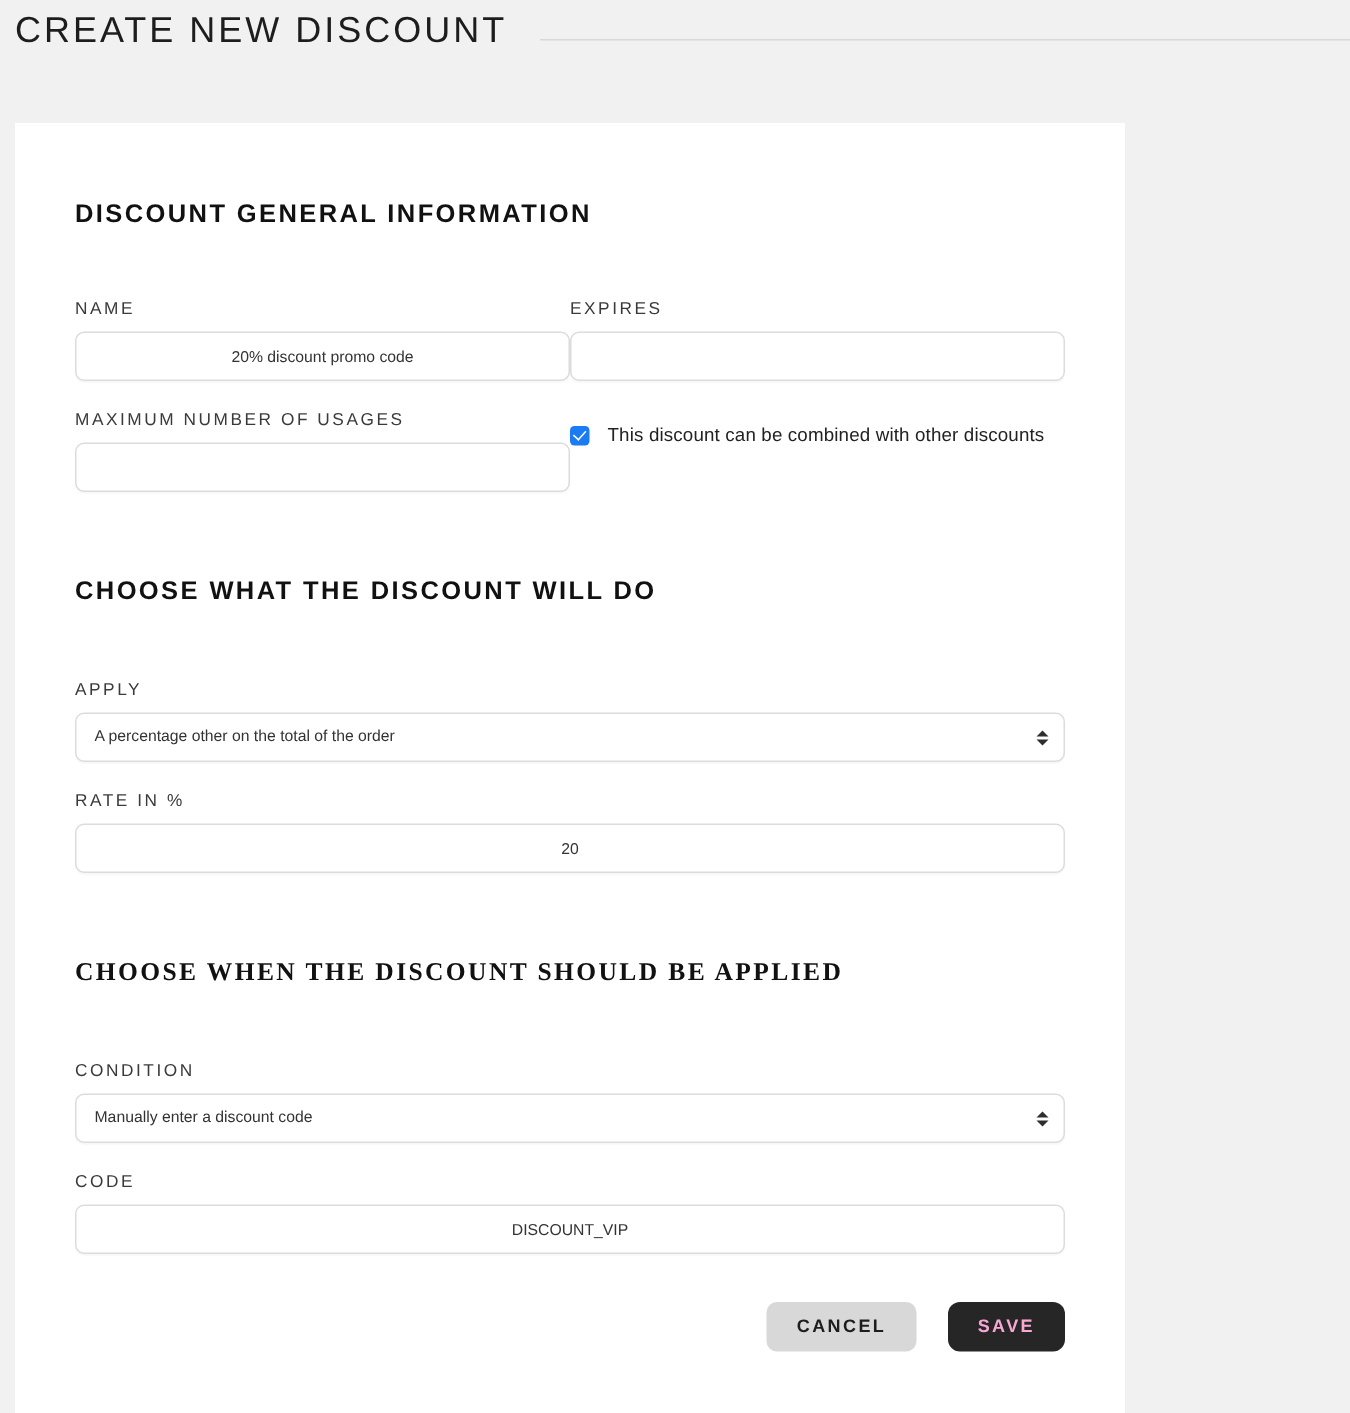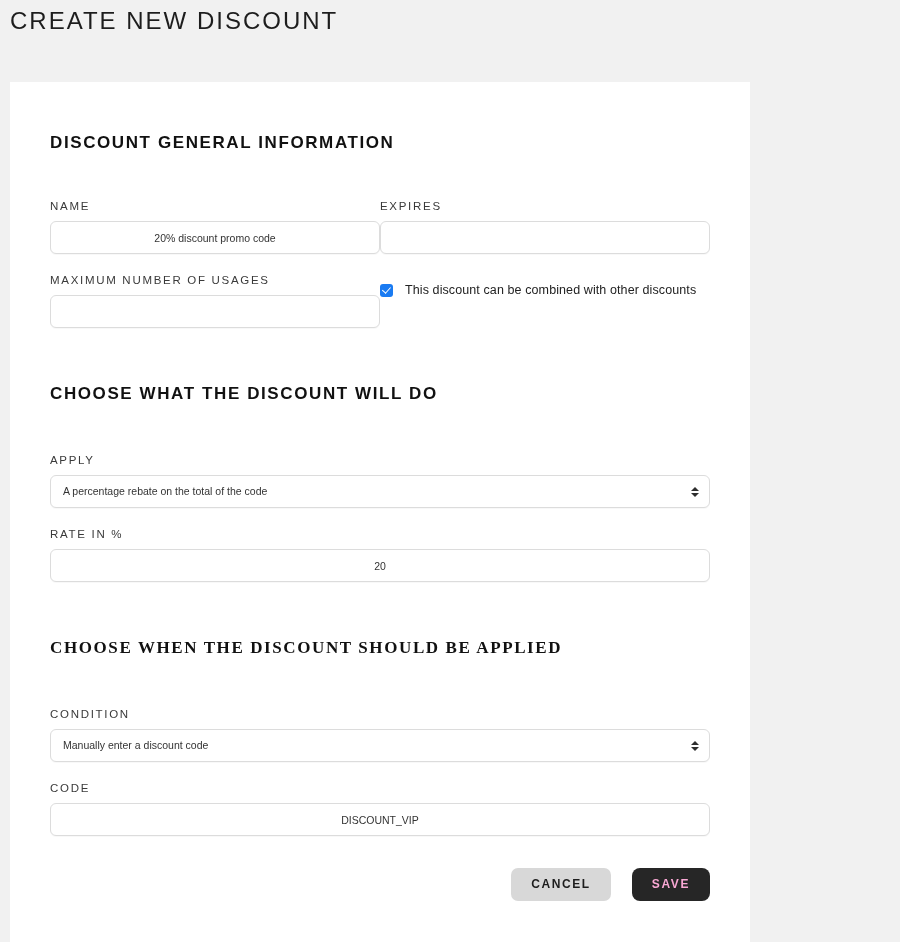--- a/index.html
+++ b/index.html
@@ -15,21 +15,20 @@
     color: #1a1a1a;
     overflow: hidden;
   }
 
   
   .page-header {
     height: 82px;
     display: flex;
     align-items: flex-start;
     padding: 6px 0 0 10px;
-    flex-direction: column;
   }
   .page-title {
     font-size: 24px;
     font-weight: 400;
     letter-spacing: 2.0px;
     color: #1d1d1d;
     white-space: nowrap;
     line-height: 30px;
     margin: 0;
     padding-right: 22px;
@@ -256,21 +255,21 @@
     </div>
   </div>
 
   <h2 class="section-title section-2">CHOOSE WHAT THE DISCOUNT WILL DO</h2>
 
   <div class="full-row">
 
     <div class="field">
       <label class="field-label">APPLY</label>
       <div class="select-wrap">
-        <div class="select">A percentage rebate on the total of the code</div>
+        <div class="select">A percentage other on the total of the order</div>
         <span class="select-arrows">
           <span class="arrow-up"></span>
           <span class="arrow-dn"></span>
         </span>
       </div>
     </div>
 
     <div class="field">
       <label class="field-label">RATE IN %</label>
       <input class="input" type="text" value="20" style="">

